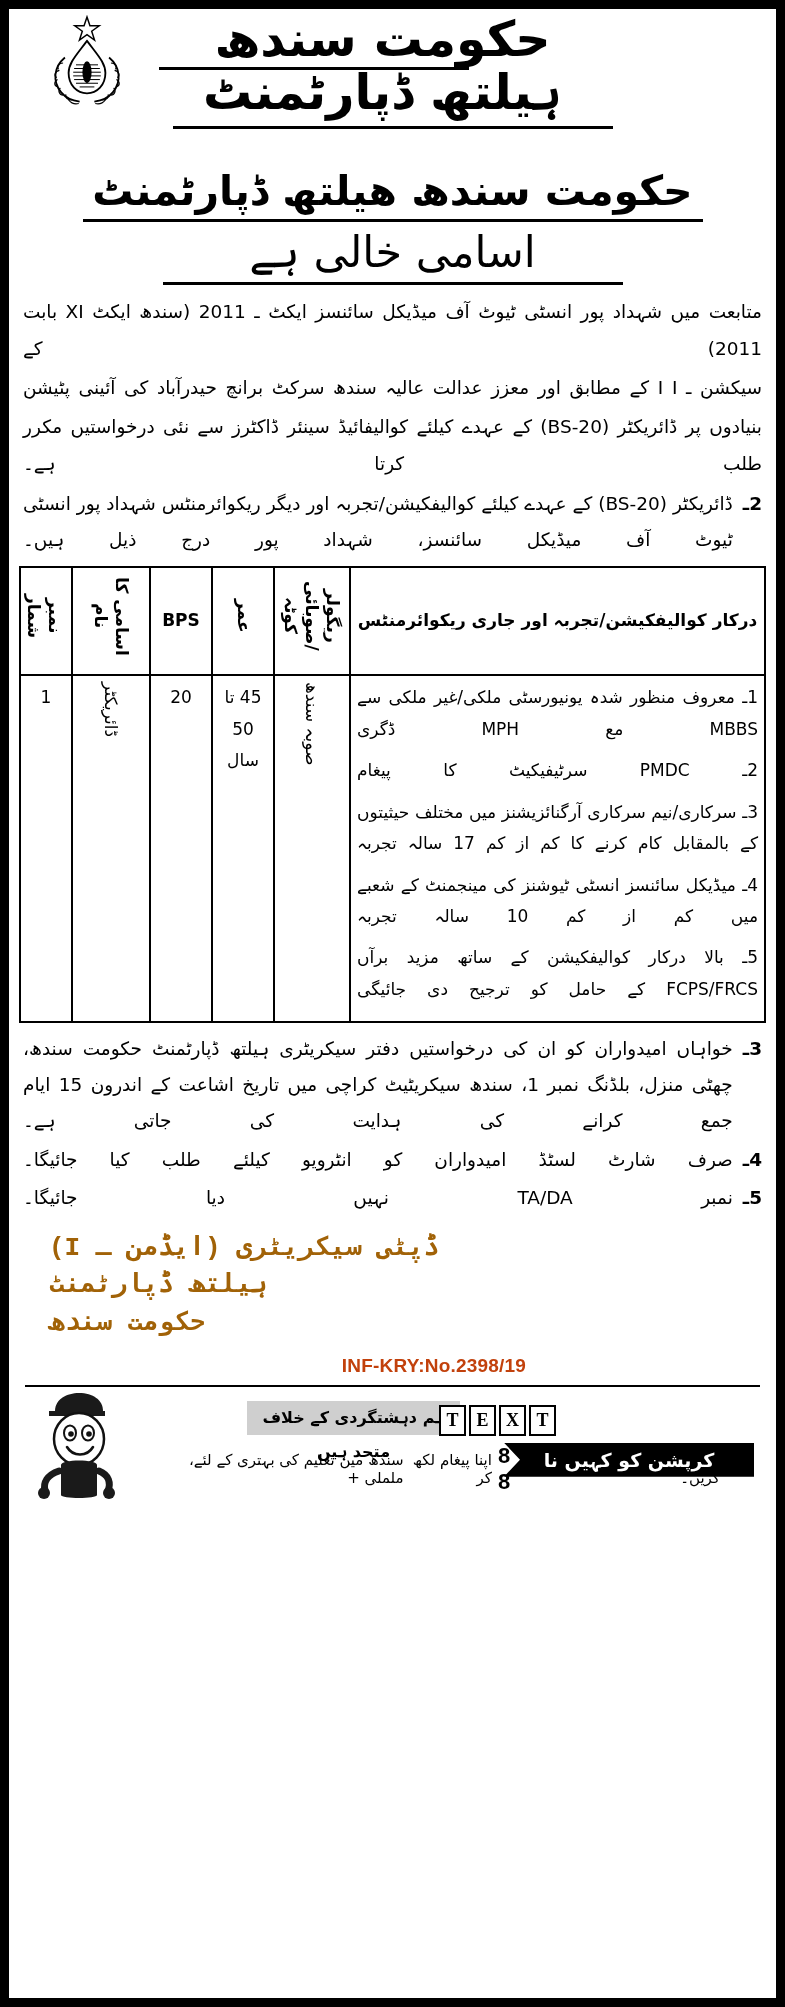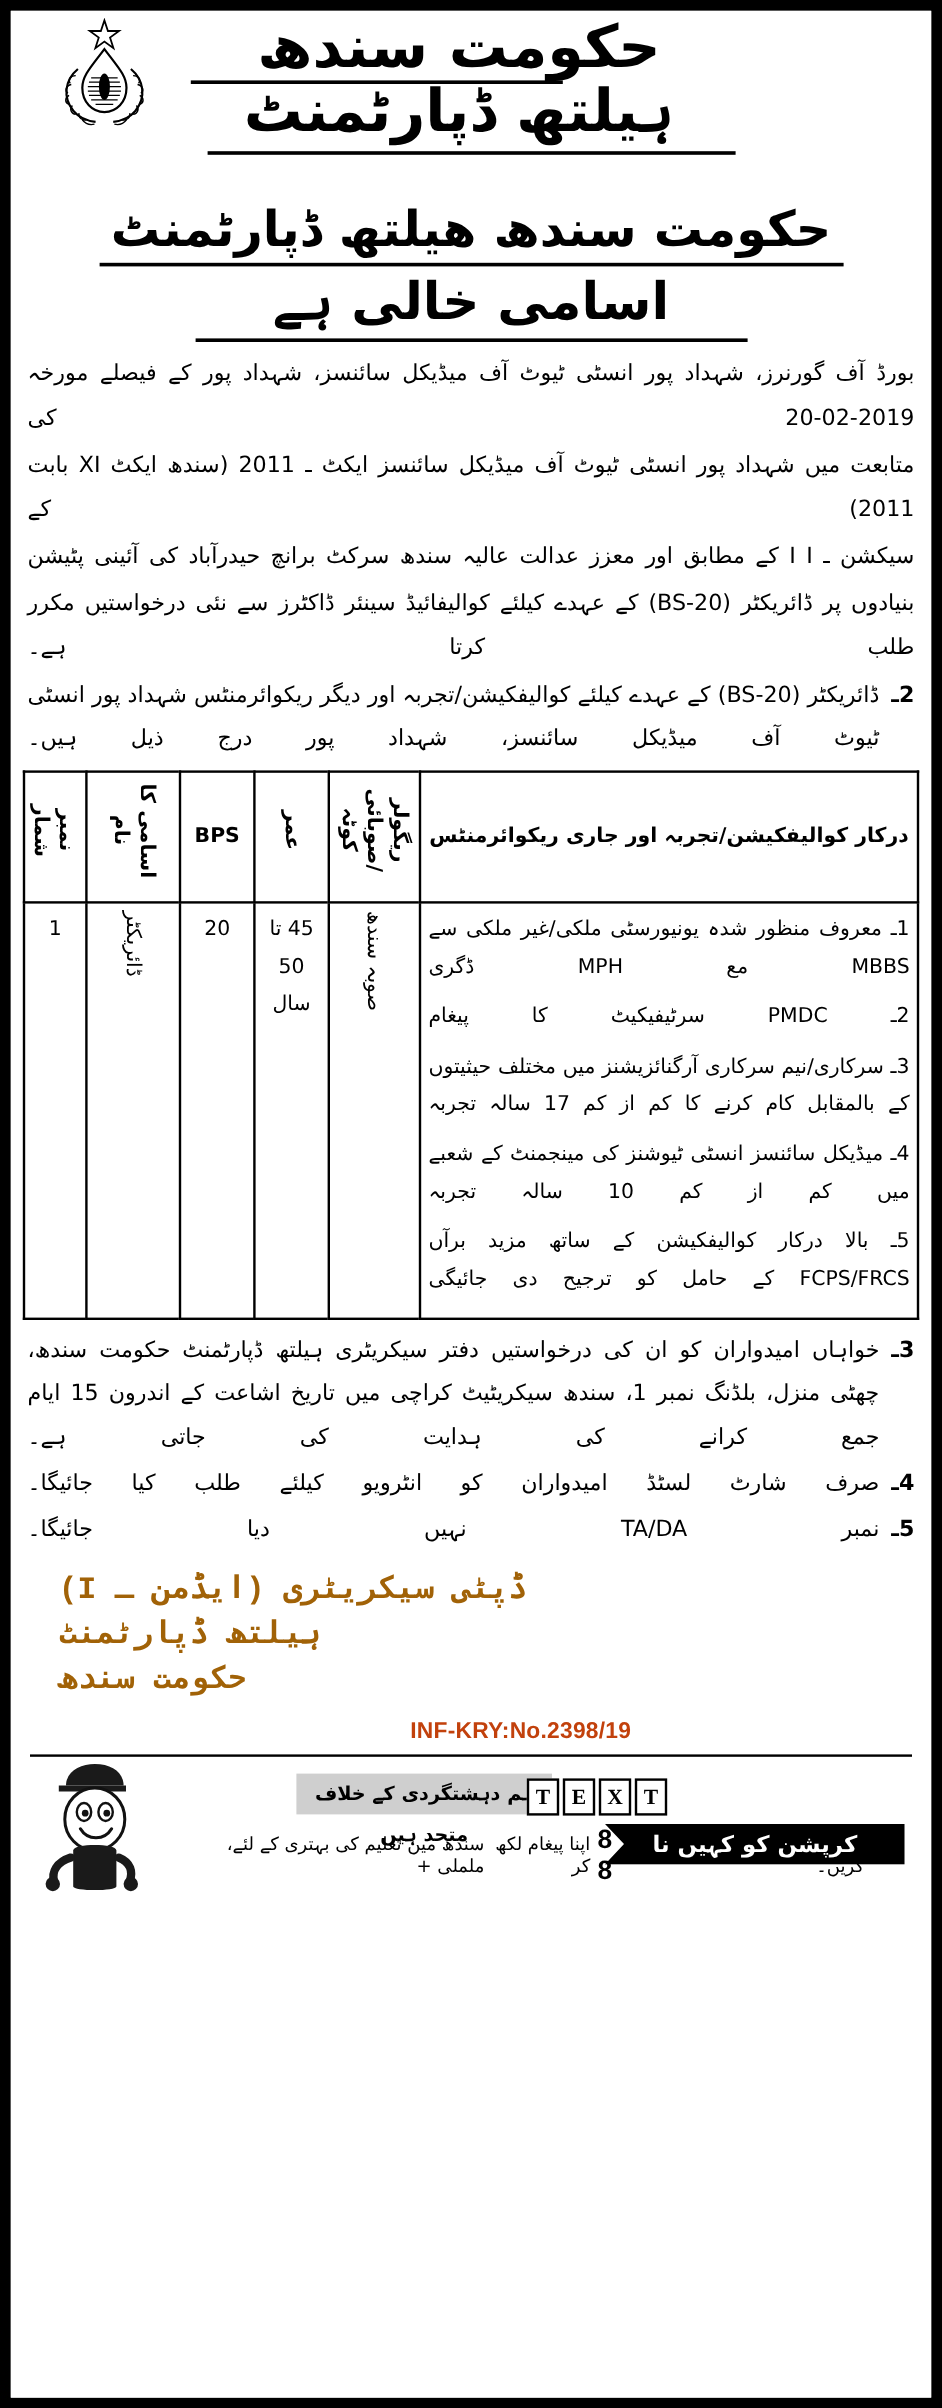--- a/index.html
+++ b/index.html
@@ -116,21 +116,21 @@
   .title-rule {
     width: 620px;
     height: 3px;
     background: #000;
     margin: 4px auto 6px auto;
   }
   .big-title2 {
     text-align: center;
     direction: rtl;
     font-family: "DejaVu Sans", sans-serif;
-    font-weight: bold;
+    font-weight: normal;
     font-size: 43px;
     line-height: 1.15;
     color: #000;
   }
   .title-rule2 {
     width: 460px;
     height: 3px;
     background: #000;
     margin: 4px auto 8px auto;
   }
@@ -416,21 +416,20 @@
       <div class="mast-underline"></div>
     </div>
 
 
     <div class="big-title">حکومت سندھ ھیلتھ ڈپارٹمنٹ</div>
     <div class="title-rule"></div>
     <div class="big-title2">اسامی خالی ہے</div>
     <div class="title-rule2"></div>
 
     <div class="body-block">
-      <p>بورڈ آف گورنرز، شہداد پور انسٹی ٹیوٹ آف میڈیکل سائنسز، شہداد پور کے فیصلے مورخہ 2019-02-20 کی</p>
       <p>متابعت میں شہداد پور انسٹی ٹیوٹ آف میڈیکل سائنسز ایکٹ ـ 2011 (سندھ ایکٹ XI بابت 2011) کے</p>
       <p>سیکشن ـ I I کے مطابق اور معزز عدالت عالیہ سندھ سرکٹ برانچ حیدرآباد کی آئینی پٹیشن</p>
       <p>بنیادوں پر ڈائریکٹر (BS-20) کے عہدے کیلئے کوالیفائیڈ سینئر ڈاکٹرز سے نئی درخواستیں مکرر طلب کرتا ہے۔</p>
     </div>
 
     <div class="num-item">
       <span class="num">2ـ</span>
       <span class="txt">ڈائریکٹر (BS-20) کے عہدے کیلئے کوالیفکیشن/تجربہ اور دیگر ریکوائرمنٹس شہداد پور انسٹی ٹیوٹ آف میڈیکل سائنسز، شہداد پور درج ذیل ہیں۔</span>
     </div>
 

